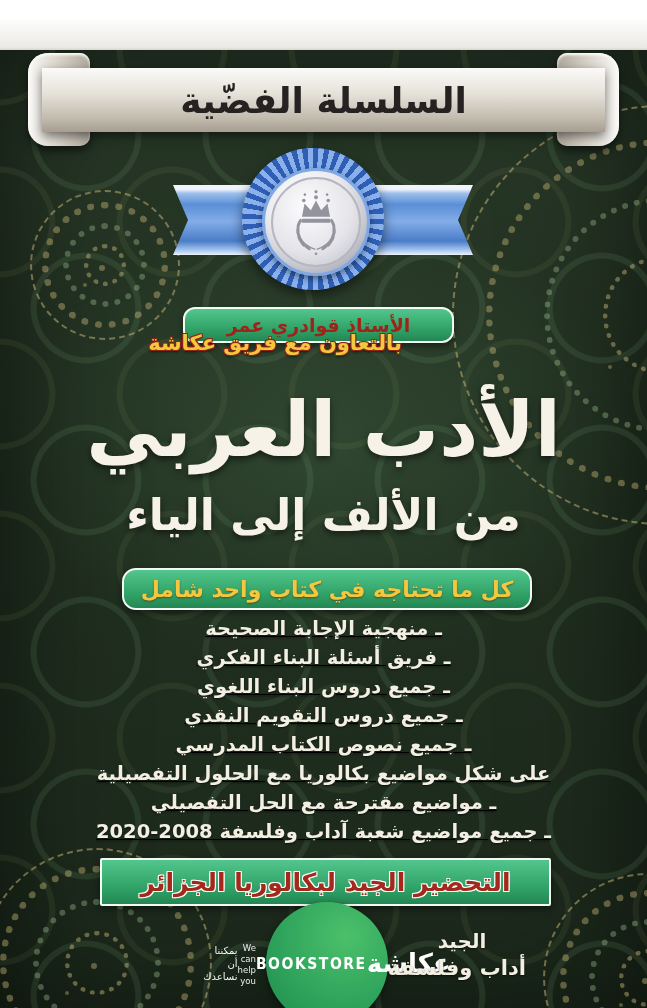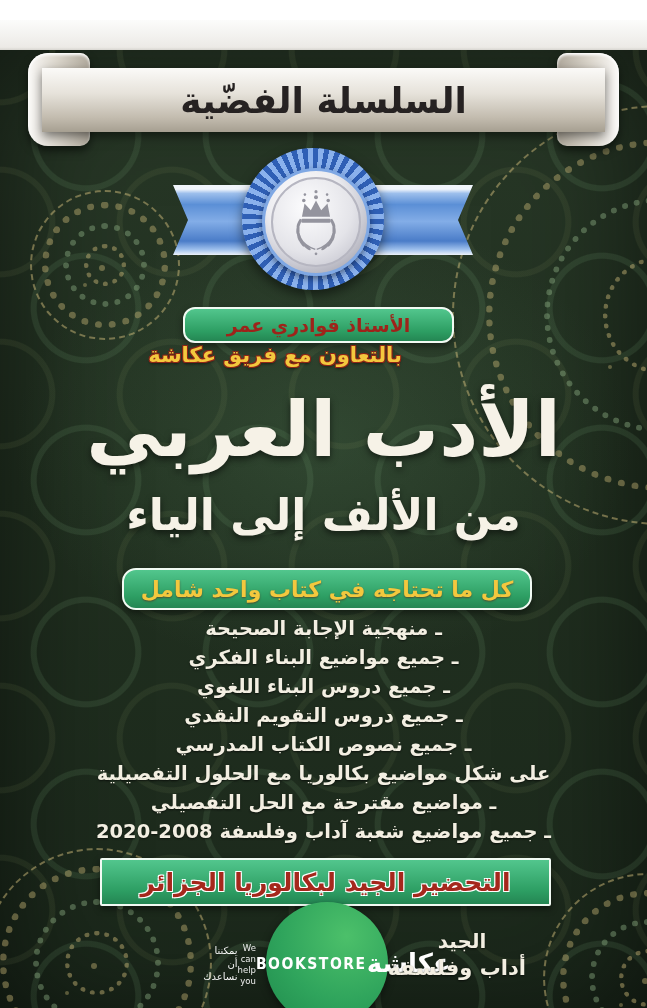--- a/index.html
+++ b/index.html
@@ -59,30 +59,30 @@
     border:3px solid #7fa8e4;box-shadow:0 3px 7px rgba(0,0,0,.45);}
   .coin-inner{position:absolute;inset:6px;border-radius:50%;
     background:radial-gradient(circle at 40% 33%,#fdfdfe 0%,#e4e4e9 58%,#bdbdc8 100%);
     border:2px solid #b6b6c1;display:flex;align-items:center;justify-content:center;}
   
   .pill{position:absolute;display:flex;align-items:center;justify-content:center;
     background:linear-gradient(180deg,#52c68d 0%,#2d9e63 70%,#248653 100%);
     border:2px solid #f1faf3;border-radius:12px;box-shadow:0 3px 7px rgba(0,0,0,.45);z-index:4;}
   .author-pill{left:183px;top:257px;width:267px;height:32px;}
   .author-pill span{color:#9e231a;font-size:19px;font-weight:bold;}
-  .collab{position:absolute;left:0;top:293px;width:550px;text-align:center;z-index:4;
+  .collab{position:absolute;left:0;top:281px;width:550px;text-align:center;z-index:4;
     color:#f3c83e;font-size:21px;font-weight:bold;
     text-shadow:-1px -1px 0 #8e2517,1px -1px 0 #8e2517,-1px 1px 0 #8e2517,1px 1px 0 #8e2517,0 2px 3px rgba(0,0,0,.55);}
   .title{position:absolute;left:0;top:330px;width:647px;height:100px;line-height:100px;text-align:center;z-index:4;
     color:#f6f2e7;font-size:76px;font-weight:bold;text-shadow:0 3px 7px rgba(0,0,0,.55);}
   .subtitle{position:absolute;left:0;top:433px;width:647px;height:64px;line-height:64px;text-align:center;z-index:4;
     color:#f6f2e7;font-size:44px;font-weight:bold;text-shadow:0 3px 6px rgba(0,0,0,.55);}
   .tagline-pill{left:122px;top:518px;width:406px;height:38px;border-radius:14px;}
   .tagline-pill span{color:#f3c83e;font-size:22px;font-weight:bold;text-shadow:0 1px 2px rgba(100,30,20,.6);}
-  .features{position:absolute;left:60px;top:564px;width:527px;text-align:center;z-index:4;}
+  .features{position:absolute;left:60px;top:564px;width:527px;text-align:center;z-index:4;text-decoration:underline;}
   .features div{height:29px;line-height:29px;color:#f3efe2;font-size:19.5px;font-weight:bold;
     text-shadow:0 1px 2px rgba(0,0,0,.6);white-space:nowrap;}
   .bottom-pill{left:100px;top:808px;width:447px;height:44px;border-radius:2px;}
   .bottom-pill span{color:#a5281c;font-size:25px;font-weight:bold;
     text-shadow:-1px -1px 0 #ffffff,1px -1px 0 #ffffff,-1px 1px 0 #ffffff,1px 1px 0 #ffffff;}
   
   .logo{position:absolute;left:266px;top:852px;width:122px;height:122px;border-radius:50%;z-index:4;
     background:radial-gradient(circle at 66% 28%,#4cc06a 0%,#2fa45c 55%,#1f8a4c 100%);
     box-shadow:0 3px 8px rgba(0,0,0,.45);
     display:flex;flex-direction:row;align-items:center;justify-content:center;color:#ffffff;}
@@ -188,21 +188,21 @@
 
     <div class="title">الأدب العربي</div>
     <div class="subtitle">من الألف إلى الياء</div>
 
     <div class="pill tagline-pill">
       <span>كل ما تحتاجه في كتاب واحد شامل</span>
     </div>
 
     <div class="features">
       <div>ـ منهجية الإجابة الصحيحة</div>
-      <div>ـ جميع مواضيع البناء الفكري</div>
+      <div>ـ فريق أسئلة البناء الفكري</div>
       <div>ـ جميع دروس البناء اللغوي</div>
       <div>ـ جميع دروس التقويم النقدي</div>
       <div>ـ جميع نصوص الكتاب المدرسي</div>
       <div>على شكل مواضيع بكالوريا مع الحلول التفصيلية</div>
       <div>ـ مواضيع مقترحة مع الحل التفصيلي</div>
       <div>ـ جميع مواضيع شعبة آداب وفلسفة 2008-2020</div>
     </div>
 
     <div class="pill bottom-pill">
       <span>التحضير الجيد لبكالوريا الجزائر</span>

